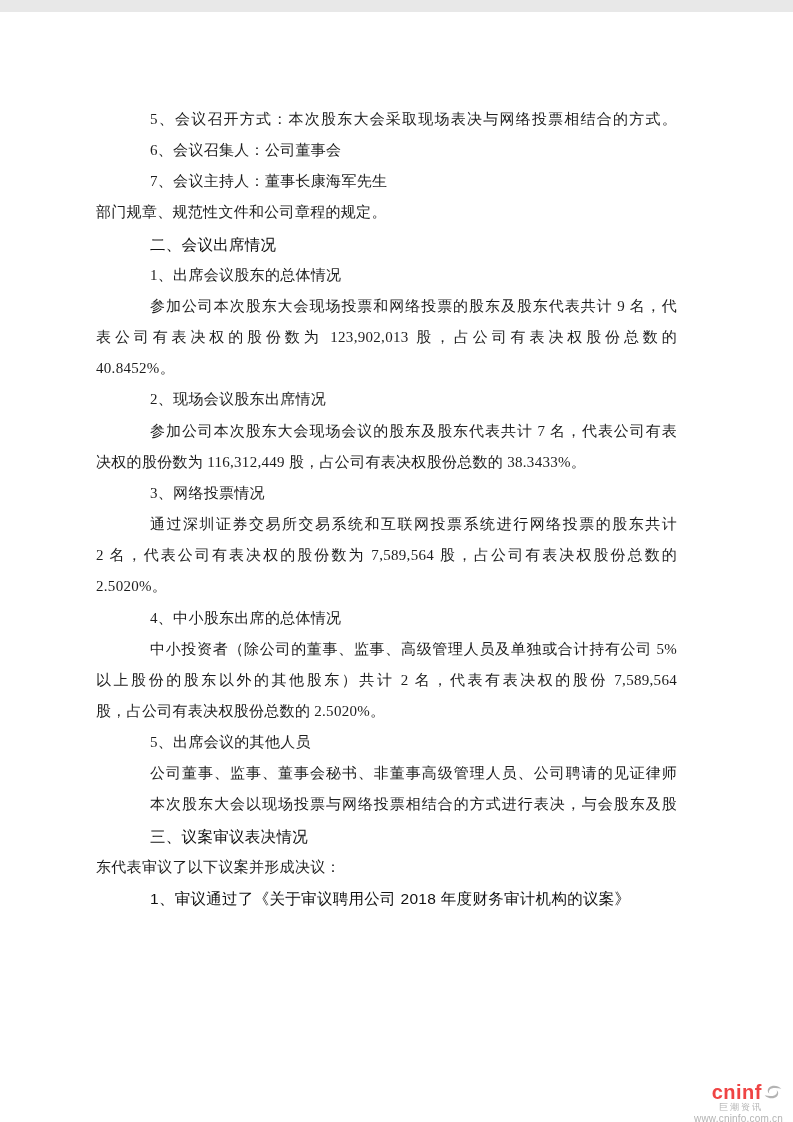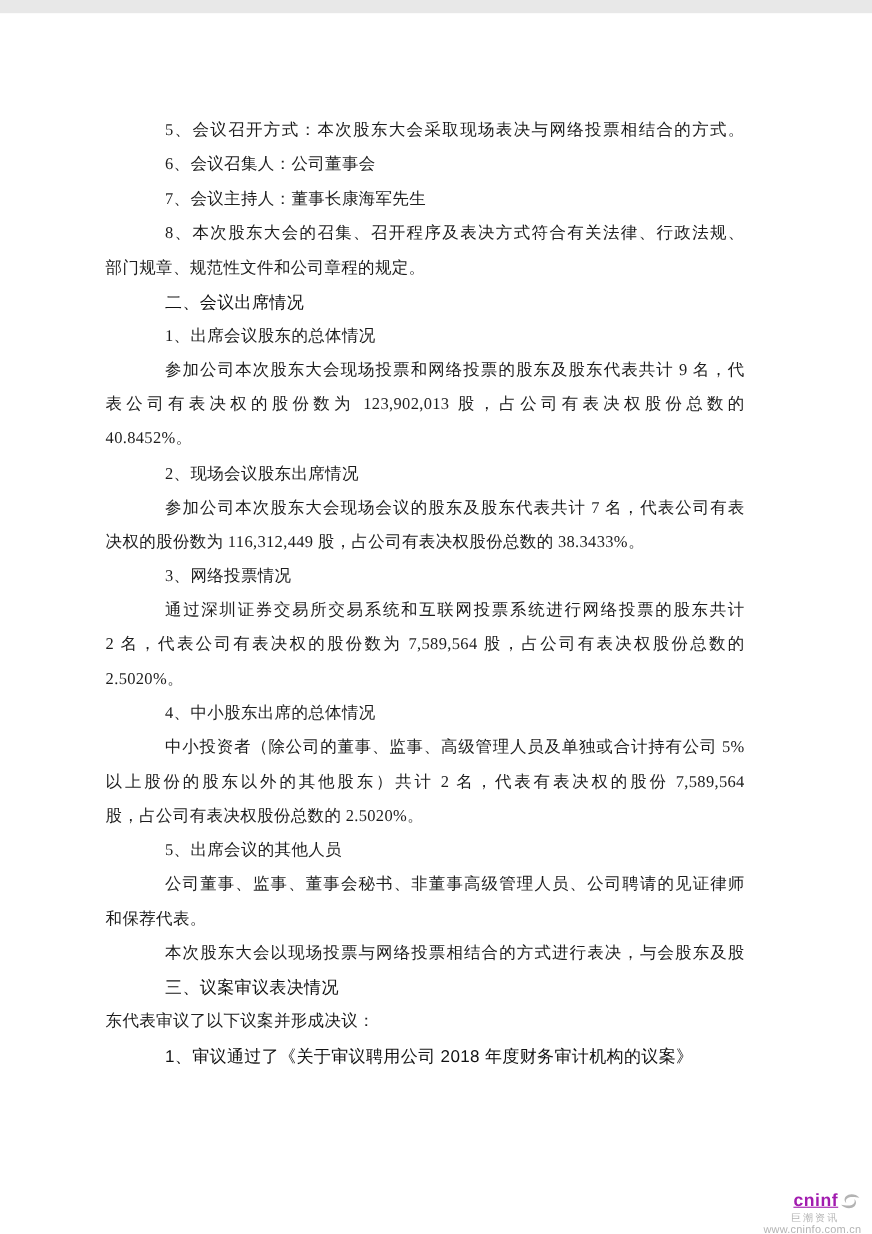--- a/index.html
+++ b/index.html
@@ -48,25 +48,24 @@
     line-height: 1;
     user-select: none;
   }
   .brandrow {
     display: flex;
     align-items: center;
     justify-content: flex-end;
     gap: 1px;
   }
   .brand {
-    font-size: 16px;
+    font-size: 20px;
     font-weight: bold;
     letter-spacing: 0.5px;
-    color: #a21caf;
-    text-decoration: underline;
+    color: #ef4444;
   }
   .swirl { display: block; }
   .cn-label {
     font-size: 9px;
     letter-spacing: 2px;
     color: #b3b3b3;
     margin: 1px 20px 2px 0;
   }
   .url-label {
     font-size: 10px;
@@ -77,41 +76,39 @@
 </head>
 <body>
 
 <div class="page">
 
   <div class="doc">
 
   <div class="line indent fill">5、会议召开方式：本次股东大会采取现场表决与网络投票相结合的方式。</div>
       <div class="line indent">6、会议召集人：公司董事会</div>
       <div class="line indent">7、会议主持人：董事长康海军先生</div>
-      <div class="line indent fill">8、本次股东大会的召集、召开程序及表决方式符合有关法律、行政法规、</div>
       <div class="line">部门规章、规范性文件和公司章程的规定。</div>
       <div class="line indent bold">二、会议出席情况</div>
       <div class="line indent">1、出席会议股东的总体情况</div>
       <div class="line indent fill">参加公司本次股东大会现场投票和网络投票的股东及股东代表共计 9 名，代</div>
       <div class="line fill">表公司有表决权的股份数为 123,902,013 股，占公司有表决权股份总数的</div>
       <div class="line">40.8452%。</div>
       <div class="line indent">2、现场会议股东出席情况</div>
       <div class="line indent fill">参加公司本次股东大会现场会议的股东及股东代表共计 7 名，代表公司有表</div>
       <div class="line">决权的股份数为 116,312,449 股，占公司有表决权股份总数的 38.3433%。</div>
       <div class="line indent">3、网络投票情况</div>
       <div class="line indent fill">通过深圳证券交易所交易系统和互联网投票系统进行网络投票的股东共计</div>
       <div class="line fill">2 名，代表公司有表决权的股份数为 7,589,564 股，占公司有表决权股份总数的</div>
       <div class="line">2.5020%。</div>
       <div class="line indent">4、中小股东出席的总体情况</div>
       <div class="line indent fill">中小投资者（除公司的董事、监事、高级管理人员及单独或合计持有公司 5%</div>
       <div class="line fill">以上股份的股东以外的其他股东）共计 2 名，代表有表决权的股份 7,589,564</div>
       <div class="line">股，占公司有表决权股份总数的 2.5020%。</div>
       <div class="line indent">5、出席会议的其他人员</div>
       <div class="line indent fill">公司董事、监事、董事会秘书、非董事高级管理人员、公司聘请的见证律师</div>
-      <div class="line">和保荐代表。</div>
       <div class="line indent fill">本次股东大会以现场投票与网络投票相结合的方式进行表决，与会股东及股</div>
       <div class="line indent bold">三、议案审议表决情况</div>
       <div class="line">东代表审议了以下议案并形成决议：</div>
       <div class="line indent bold">1、审议通过了《关于审议聘用公司 2018 年度财务审计机构的议案》</div>
     </div>
 
   <div class="watermark">
     <div class="brandrow">
       <span class="brand">cninf</span>
       <svg class="swirl" width="20" height="20" viewBox="0 0 24 24" fill="#b3b3b3" xmlns="http://www.w3.org/2000/svg">

